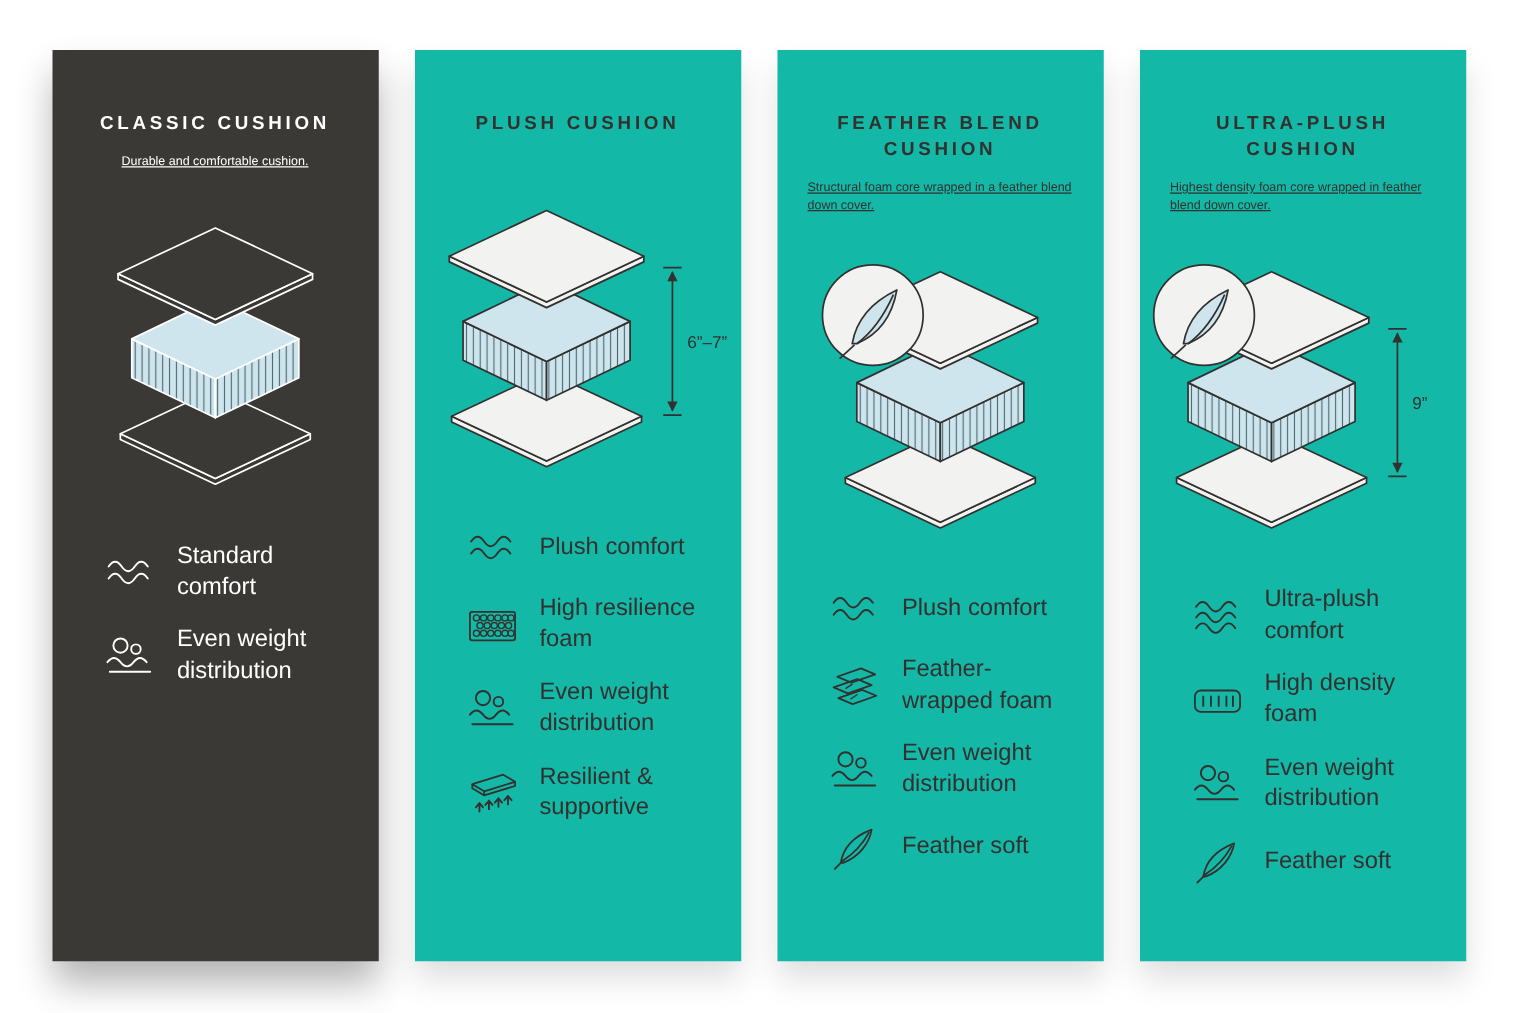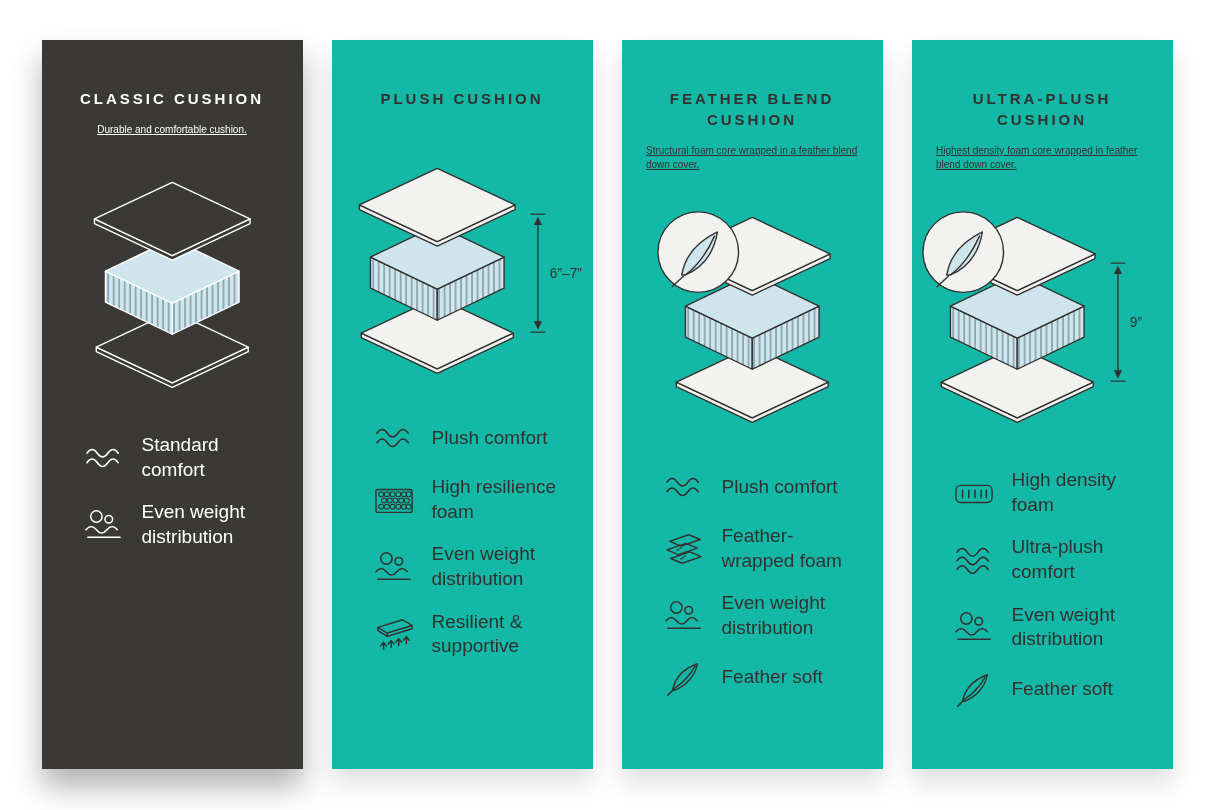--- a/index.html
+++ b/index.html
@@ -308,35 +308,35 @@
           <polygon class="dimfill" points="225,61 220.5,70 229.5,70"></polygon>
           <polygon class="dimfill" points="225,184 220.5,175 229.5,175"></polygon>
           <text class="dim-label" x="238" y="128">9”</text>
         </g>
       </svg>
     </div>
     <ul class="features">
       <li class="feature">
         <span class="ficon">
           <svg viewBox="0 0 46 40">
-            <rect class="edge" x="4" y="12" width="38" height="18" rx="5"></rect>
-            <path class="ln" d="M11 17 V25 M17.5 17 V25 M24 17 V25 M30.5 17 V25 M36 17 V25"></path>
-          </svg>
-        </span>
-        <span class="flabel">High density foam</span>
-      </li>
-      <li class="feature">
-        <span class="ficon">
-          <svg viewBox="0 0 46 40">
               <path class="ln" d="M5 12 q5.5 -8 11 0 t11 0 t11 0"></path>
               <path class="ln" d="M5 21 q5.5 -8 11 0 t11 0 t11 0"></path>
               <path class="ln" d="M5 30 q5.5 -8 11 0 t11 0 t11 0"></path>
             </svg>
         </span>
         <span class="flabel">Ultra-plush comfort</span>
+      </li>
+      <li class="feature">
+        <span class="ficon">
+          <svg viewBox="0 0 46 40">
+            <rect class="edge" x="4" y="12" width="38" height="18" rx="5"></rect>
+            <path class="ln" d="M11 17 V25 M17.5 17 V25 M24 17 V25 M30.5 17 V25 M36 17 V25"></path>
+          </svg>
+        </span>
+        <span class="flabel">High density foam</span>
       </li>
       <li class="feature">
         <span class="ficon">
           <svg viewBox="0 0 46 40">
               <circle class="ln" cx="15" cy="11" r="6"></circle>
               <circle class="ln" cx="28" cy="14" r="4"></circle>
               <path class="ln" d="M4 25 q5.5 -7 11 0 t11 0 t11 0"></path>
               <path class="ln" d="M6 33 H40"></path>
             </svg>
         </span>

